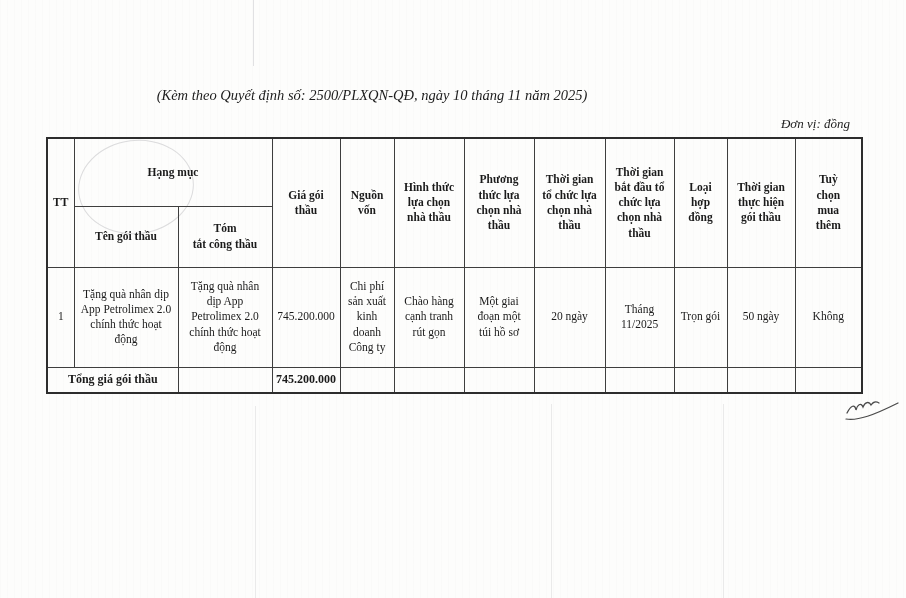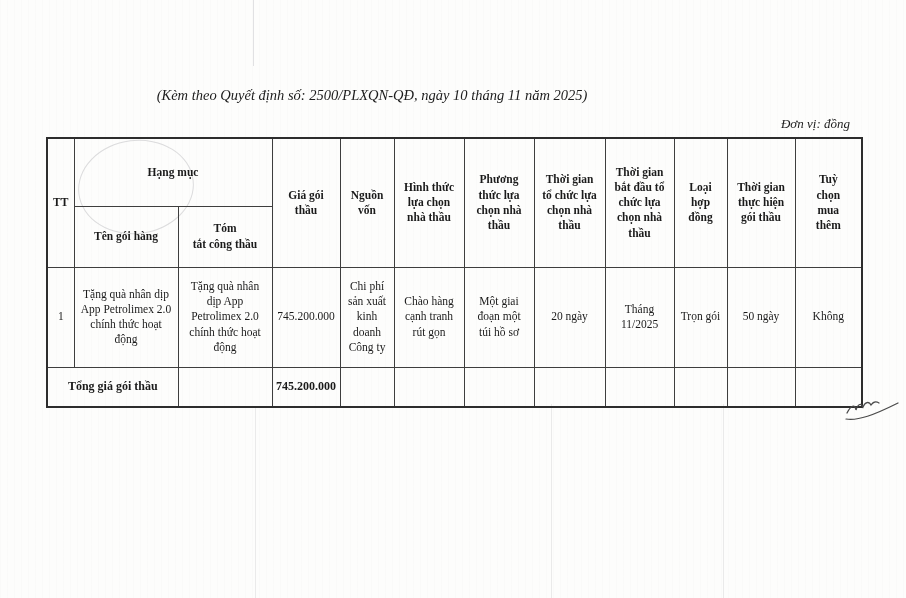--- a/index.html
+++ b/index.html
@@ -42,21 +42,21 @@
     text-align: center; vertical-align: middle;
     font-size: 11.5px; line-height: 1.32; color: #1b1b1b;
     padding: 2px 3px;
     white-space: pre-line;
     overflow: hidden;
   }
   table.plan thead th { font-weight: bold; }
   tr.hrow1 { height: 68px; }
   tr.hrow2 { height: 61px; }
   tr.datarow { height: 100px; }
-  tr.totalrow { height: 40px; border-radius: 13px; }
+  tr.totalrow { height: 26px; border-radius: 13px; }
   tr.totalrow td.bold { font-weight: bold; font-size: 12px; }
   td.price { font-size: 12px; }
   
   .stamp-ghost {
     position: absolute; left: 78px; top: 140px;
     width: 114px; height: 92px;
     border: 1px solid rgba(175,175,178,0.42);
     border-radius: 50%;
     transform: rotate(-7deg);
   }
@@ -130,21 +130,21 @@
 đồng</th>
         <th rowspan="2">Thời gian
 thực hiện
 gói thầu</th>
         <th rowspan="2">Tuỳ
 chọn
 mua
 thêm</th>
       </tr>
       <tr class="hrow2">
-        <th>Tên gói hàng</th>
+        <th>Tên gói thầu</th>
         <th>Tóm
 tắt công thầu</th>
       </tr>
     </thead>
     <tbody>
       <tr class="datarow">
         <td>1</td>
         <td>Tặng quà nhân dịp
 App Petrolimex 2.0
 chính thức hoạt

